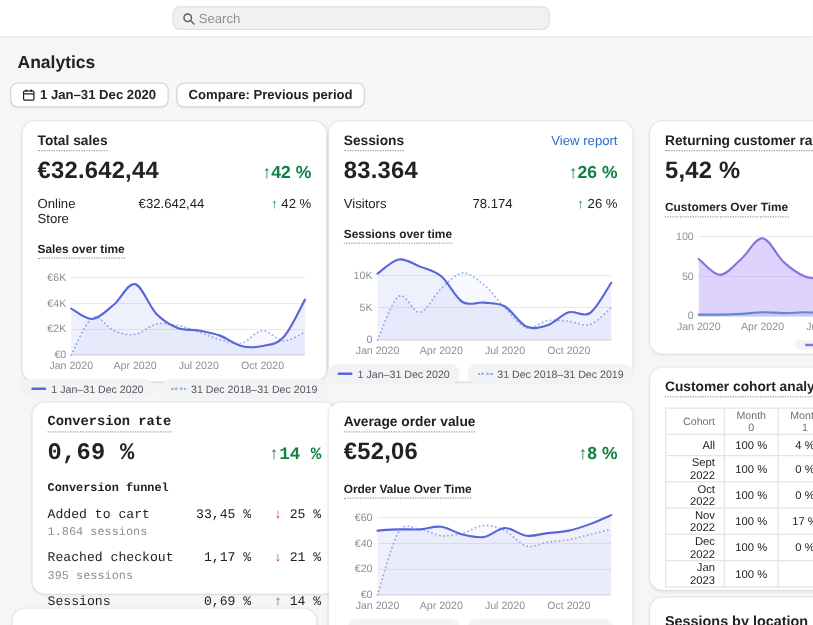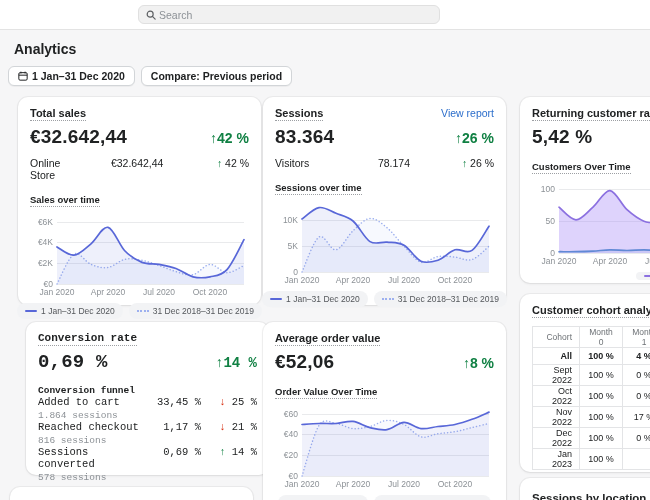--- a/index.html
+++ b/index.html
@@ -37,31 +37,31 @@
     border-bottom:1px dotted #9c9fa3; padding-bottom:1px; }
   .chart { width:100%; height:86px; margin-top:4px; }
   .chart.tall { height:88px; }
   .legend { display:flex; justify-content:center; gap:6px; margin-top:6px; }
   .pill { background:#f2f3f5; border-radius:10px; padding:3px 8px; font-size:8.5px;
     color:#54575b; display:flex; align-items:center; gap:4px; white-space:nowrap; }
   .dash { display:inline-block; width:12px; height:2px; border-radius:1px; background:#5867d8; }
   .dots { display:inline-block; width:12px; height:0; border-top:2px dotted #9db0ef; }
   .dash.purple { background:#8b70e0; }
   .funnel-label { margin-top:12px; font-size:9.5px; font-weight:600; }
-  .funnel-row { display:flex; align-items:flex-start; font-size:10.5px; }
+  .funnel-row { display:flex; align-items:flex-start; margin-top:10px; font-size:10.5px; }
   .funnel-row .fl { flex:1; }
   .funnel-row .fl .sub { font-size:9.5px; color:#8c9196; margin-top:2px; }
   .funnel-row .val { width:62px; text-align:right; }
   .funnel-row .dlt { width:56px; text-align:right; }
   table.cohort { border-collapse:collapse; margin-top:8px; font-size:9px; }
   table.cohort th, table.cohort td { border:1px solid #e3e4e6; height:17px; padding:0 7px; }
   table.cohort th { color:#6d7175; font-weight:400; font-size:8.5px; }
   table.cohort .c0 { text-align:right; width:47px; }
   table.cohort .cm { text-align:center; width:43px; }
-  table.cohort tr.bold td { font-weight:700; }
+  table.cohort tr.bold td { font-weight:400; }
   .cohort-footer { margin-top:10px; font-size:9.5px; display:inline-block;
     border-bottom:1px dotted #9c9fa3; padding-bottom:1px; }
   .icon-svg { display:block; }
 </style>
 </head>
 <body>
 
 <div class="topbar">
   <div class="search-wrap">
     <span>
@@ -222,21 +222,21 @@
   <div class="funnel-label">Conversion funnel</div>
 
   <div class="funnel-row">
     <span class="fl"><span>Added to cart</span>
       <div class="sub">1.864 sessions</div></span>
     <span class="val">33,45 %</span>
     <span class="dlt"><span class="down-arrow">↓</span> <span>25 %</span></span>
   </div>
   <div class="funnel-row">
     <span class="fl"><span>Reached checkout</span>
-      <div class="sub">816 sessions</div></span>
+      <div class="sub">395 sessions</div></span>
     <span class="val">1,17 %</span>
     <span class="dlt"><span class="down-arrow">↓</span> <span>21 %</span></span>
   </div>
   <div class="funnel-row">
     <span class="fl"><span>Sessions converted</span>
       <div class="sub">578 sessions</div></span>
     <span class="val">0,69 %</span>
     <span class="dlt"><span class="up-arrow">↑</span> <span>14 %</span></span>
   </div>
 </div>

